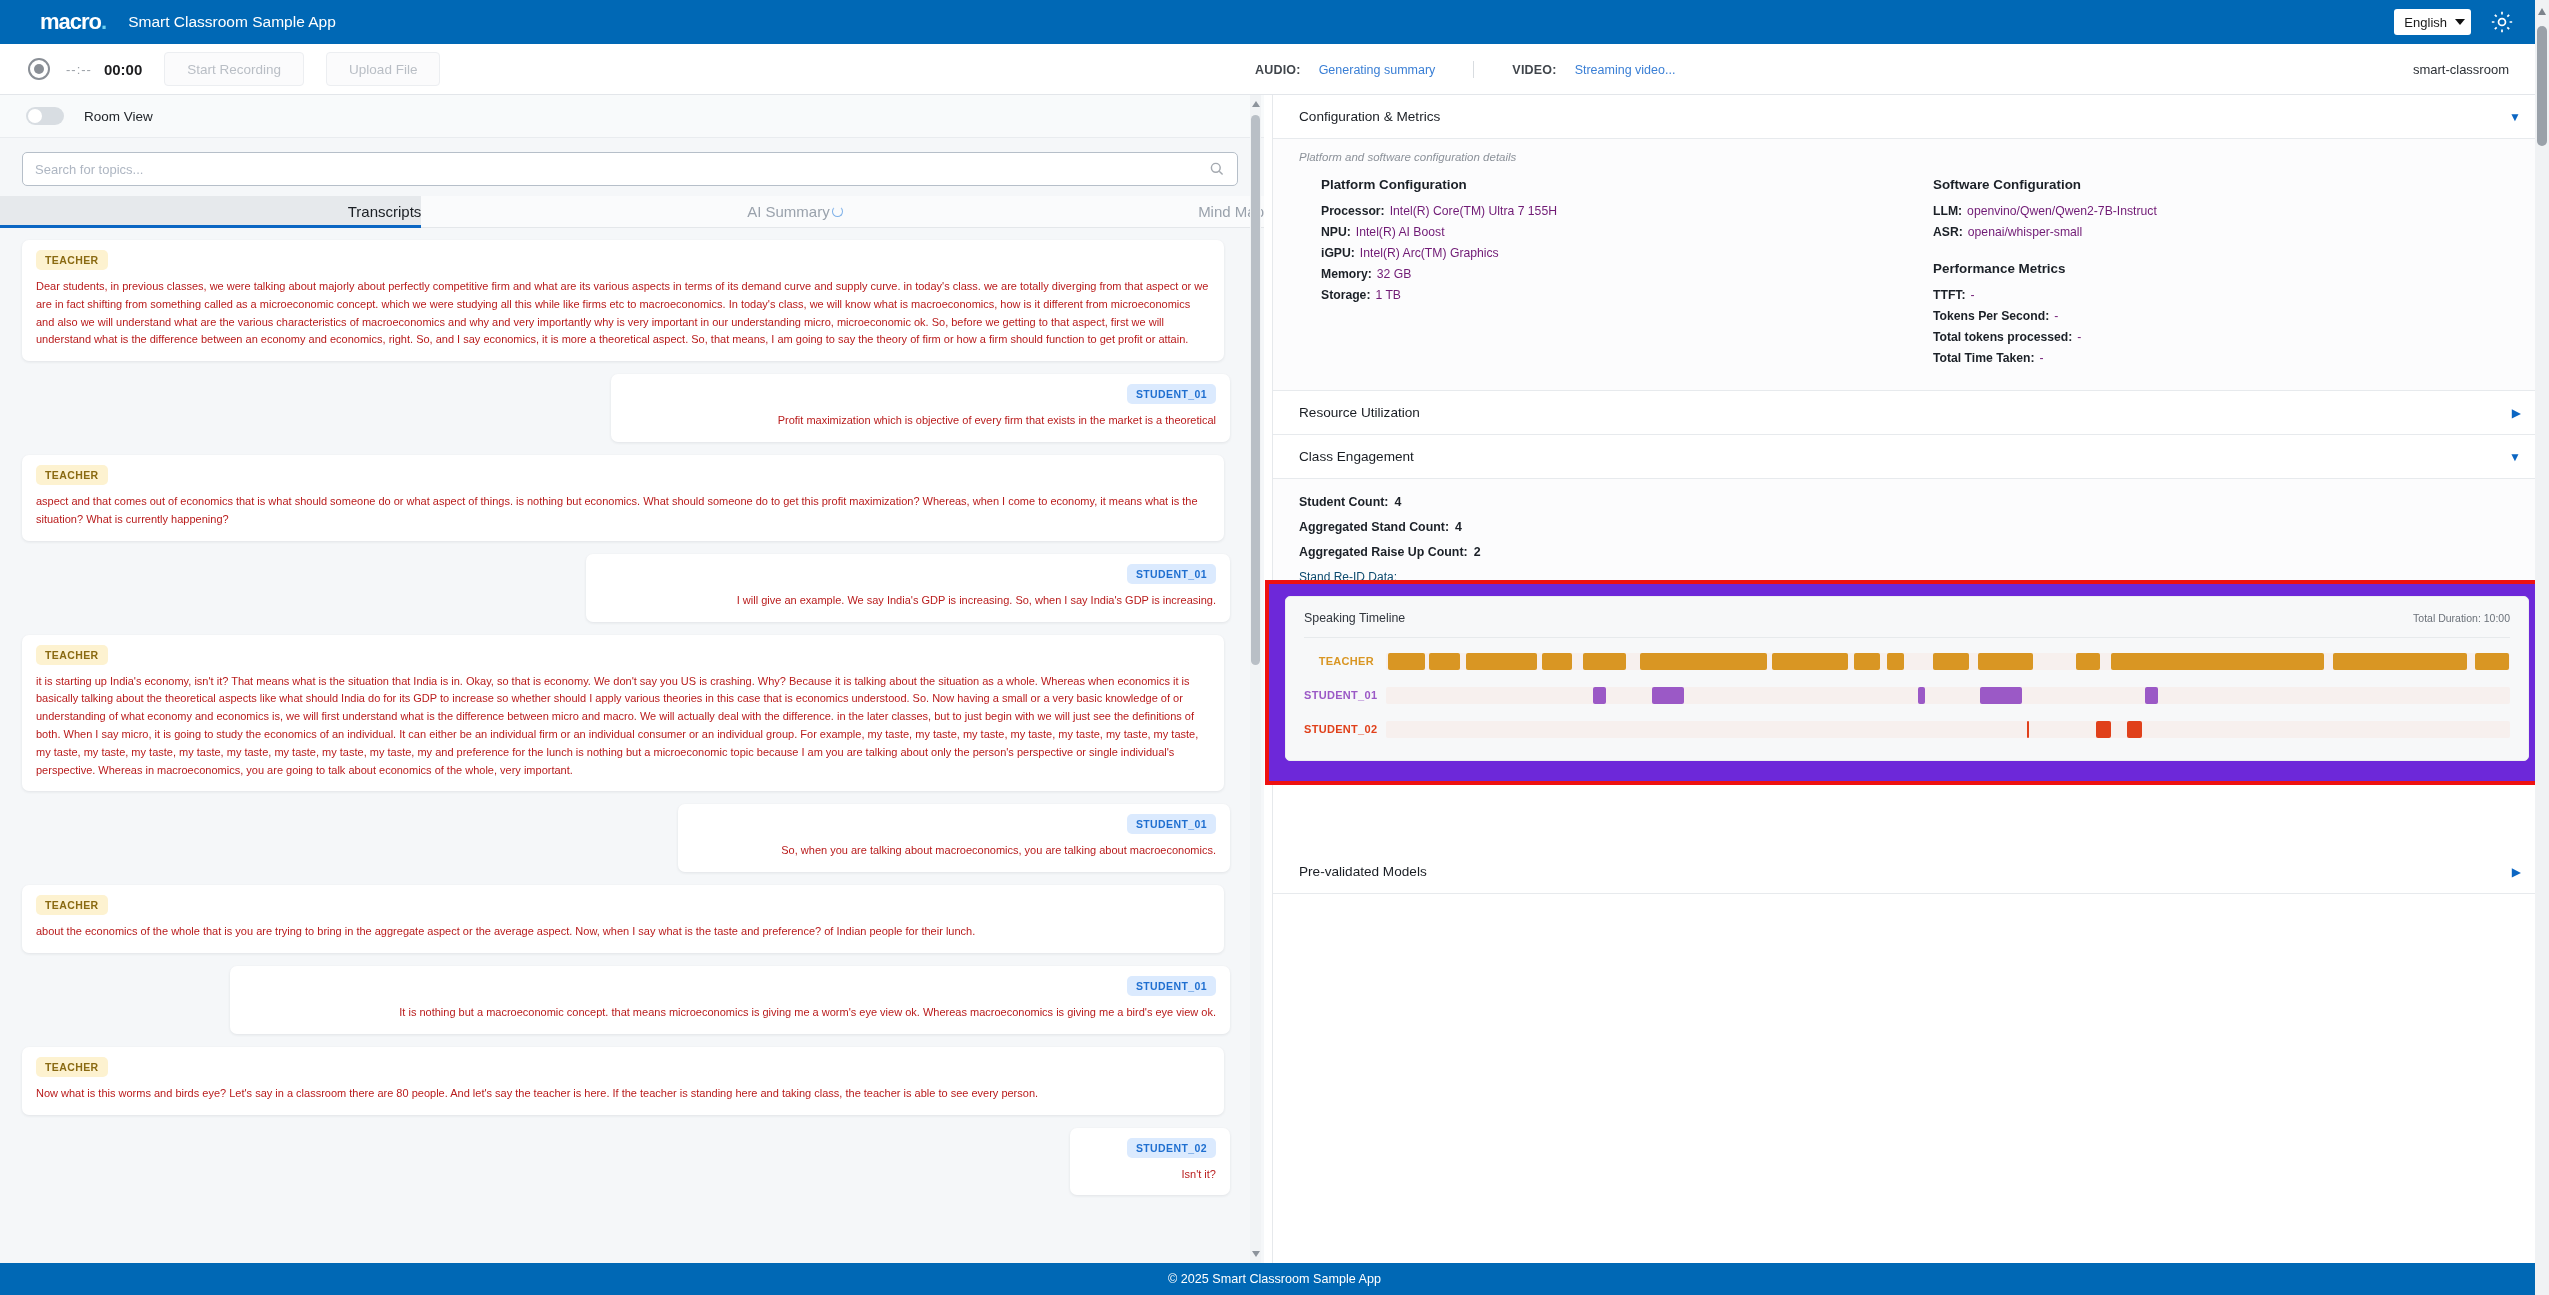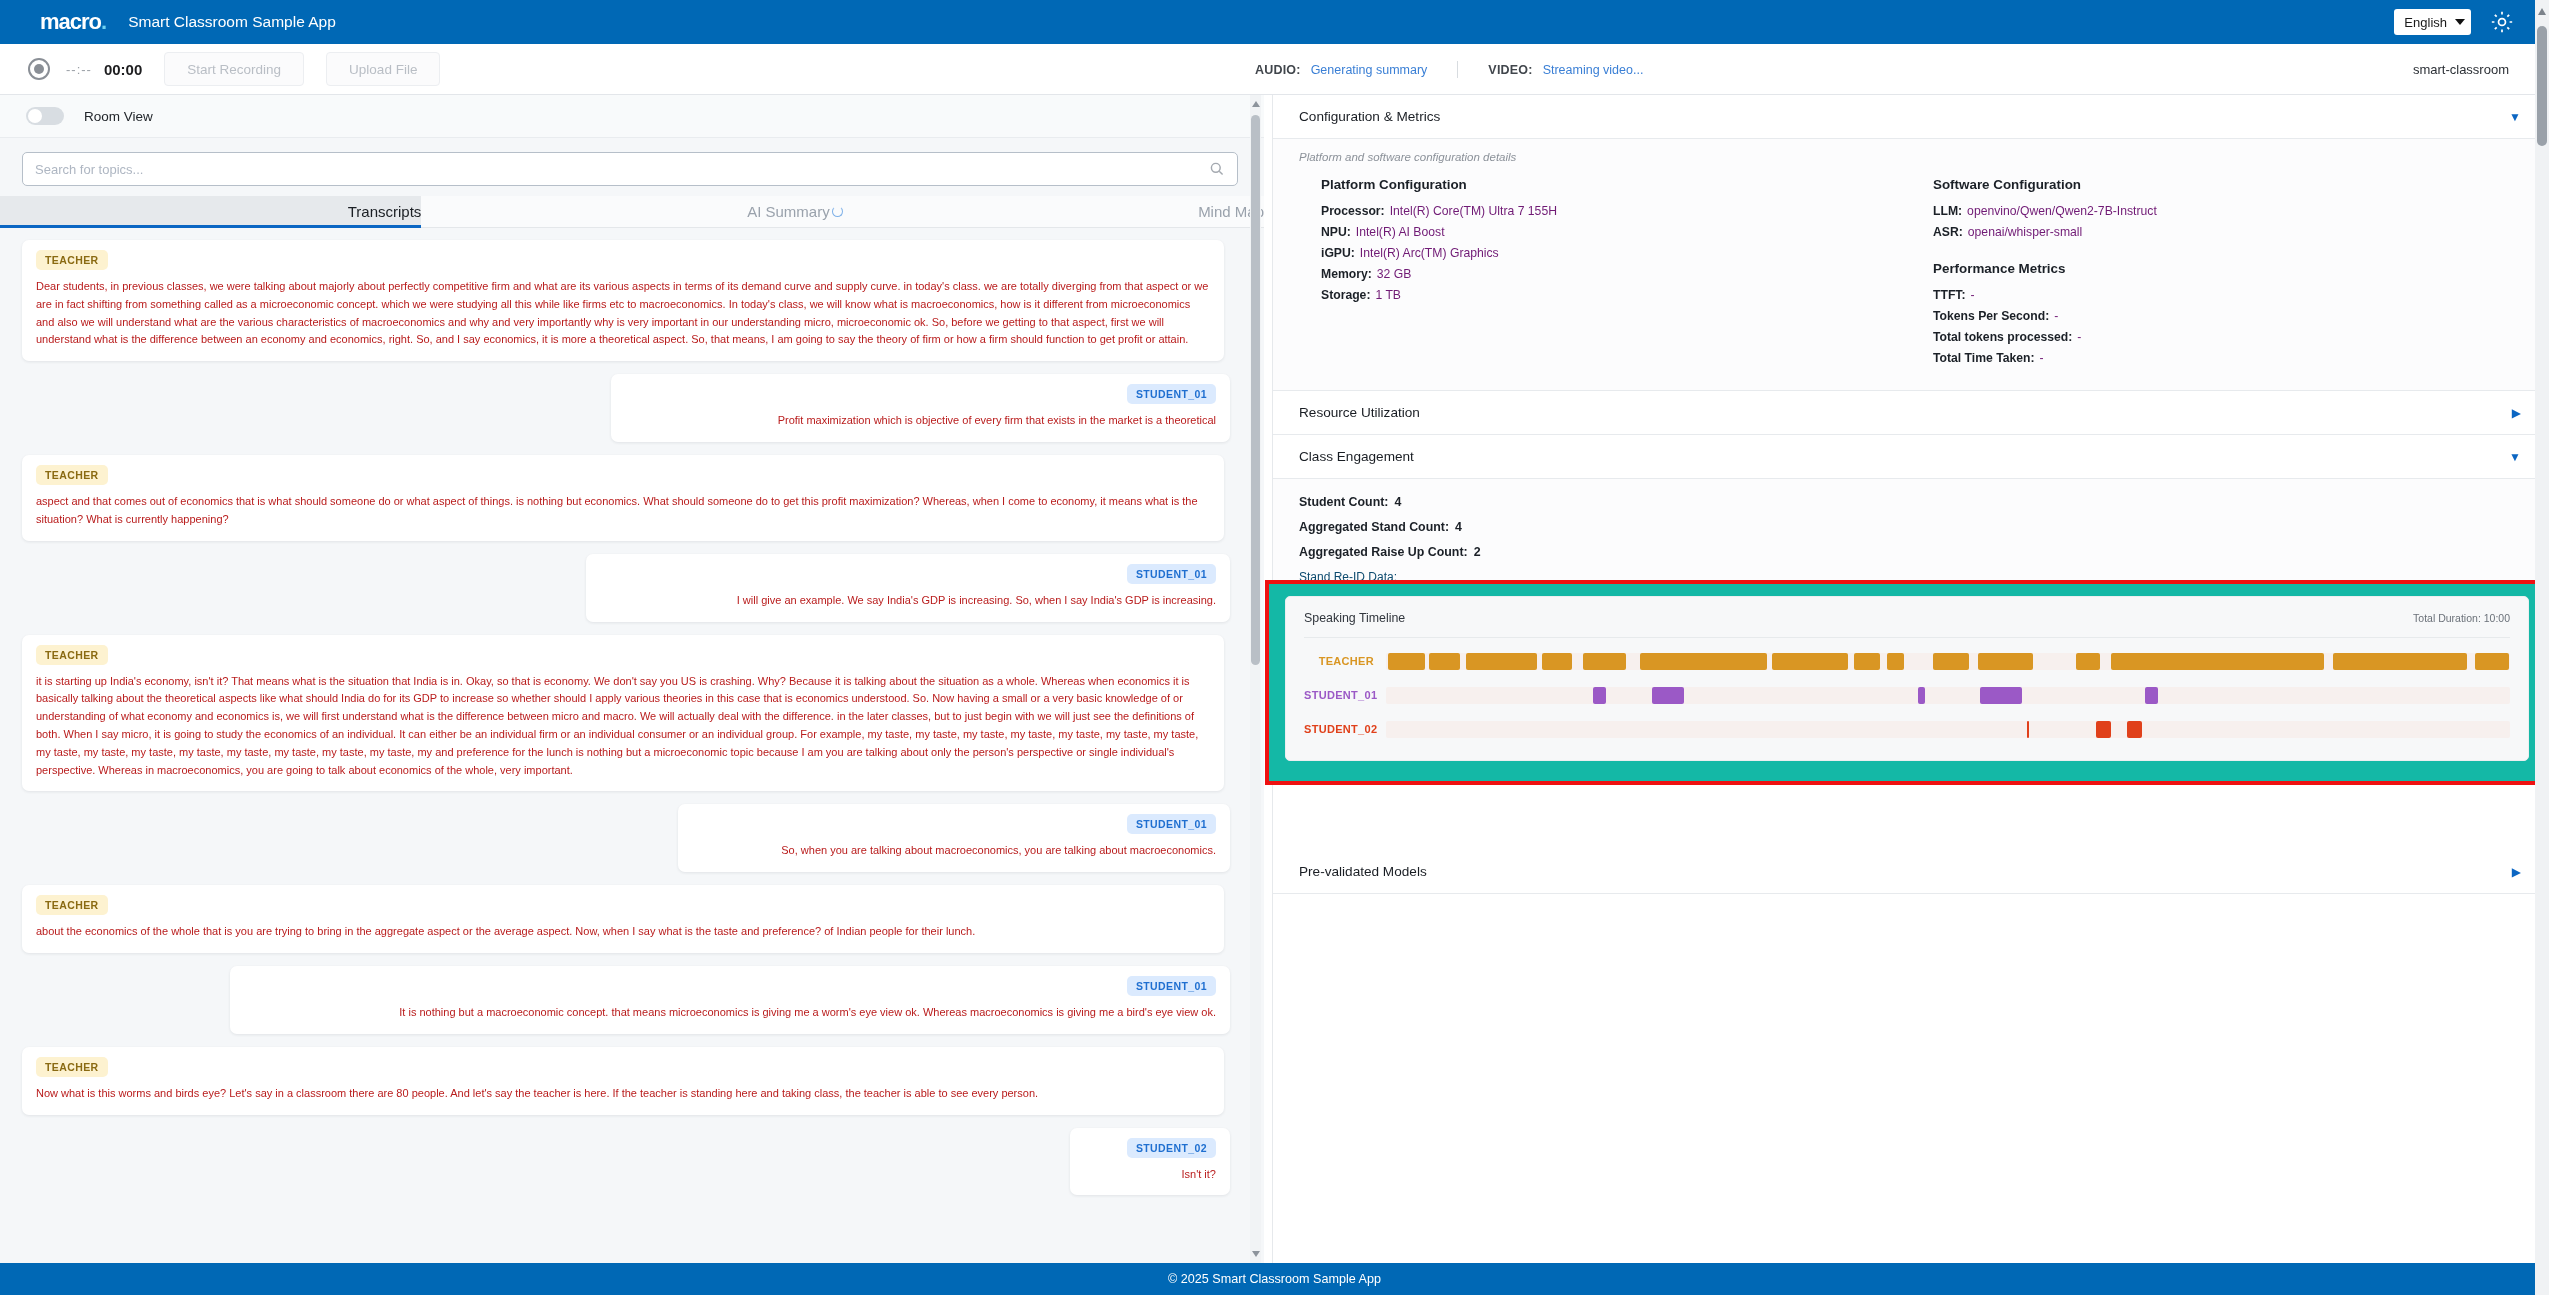--- a/index.html
+++ b/index.html
@@ -55,21 +55,21 @@
   .rec-dash { margin-left: 16px; color: #9aa0a6; font-size: 13px; letter-spacing: 1px;}
   .rec-time { margin-left: 12px; color: #1d1d1f; font-size: 15px; font-weight: 600; }
   .tb-btn {
     margin-left: 22px; height: 34px; padding: 0 22px; border-radius: 4px;
     border: 1px solid #eceef1; background: #fbfbfc; color: #b9bec5;
     font-size: 13.5px; font-family: "Liberation Sans", sans-serif; cursor: default;
     display: flex; align-items: center;
   }
   .status-center {
     position: absolute; left: 1255px; top: 0; height: 51px;
-    display: flex; align-items: center; gap: 4px; font-size: 12.5px;
+    display: flex; align-items: center; gap: 12px; font-size: 12.5px;
   }
   .st-label { color: #41464c; font-weight: 700; letter-spacing: .2px; }
   .st-value { color: #3a7fd5; margin-left: 6px; }
   .st-sep { width: 1px; height: 17px; background: #d8dce0; margin: 0 26px; }
   .room-id {
     position: absolute; right: 40px; top: 0; height: 51px; display: flex; align-items: center;
     font-size: 13px; color: #2c3036;
   }
 
   
@@ -183,21 +183,21 @@
   .eng-row b { font-weight: 700; }
   .eng-row i { font-style: normal; font-weight: 700; margin-left: 6px; }
   .reid-label { font-size: 12px; color: #0c4a6e; margin-bottom: 6px; }
   .reid-list { list-style: disc; padding-left: 20px; }
   .reid-list li { font-size: 12px; margin-bottom: 4px; color: #1b2027; }
   .reid-list li .cnt { color: #767d86; margin-left: 8px; }
 
   
   .timeline-outer {
     position: absolute; left: 1265px; top: 580px; width: 1284px; height: 205px;
-    border: 4px solid #ee1111; background: #14b8a6;
+    border: 4px solid #ee1111; background: #6d28d9;
   }
   .timeline-card {
     position: absolute; left: 16px; top: 12px; right: 16px; bottom: 20px;
     background: #f7f8f9; border: 1px solid #eceef0; border-radius: 5px;
     padding: 14px 18px 0 18px;
   }
   .tl-head { display: flex; align-items: center; }
   .tl-title { font-size: 12.4px; color: #31363d; }
   .tl-dur { margin-left: auto; font-size: 10.5px; color: #6b7179; }
   .tl-divider { height: 1px; background: #e7eaec; margin: 12px 0 6px 0; }

